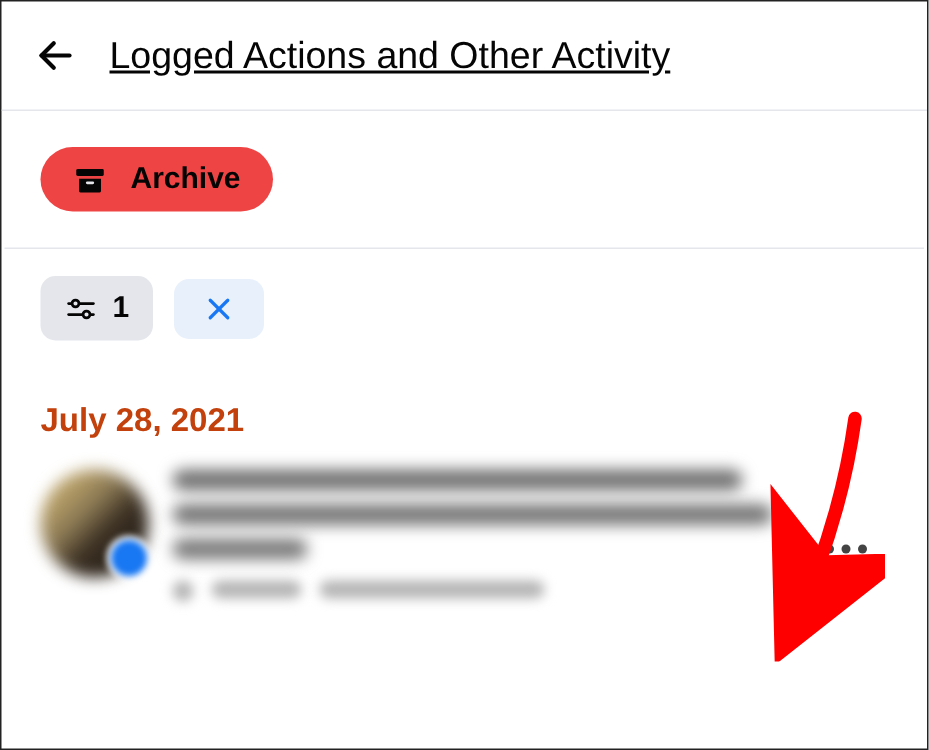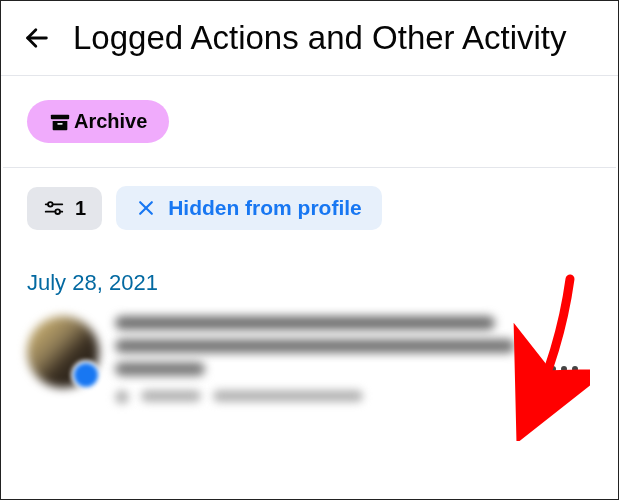--- a/index.html
+++ b/index.html
@@ -21,37 +21,38 @@
     .back-arrow {
       width: 36px;
       height: 36px;
       display: flex;
       align-items: center;
       justify-content: center;
       cursor: pointer;
       margin-right: 18px;
     }
     .page-title {
-      font-size: 33px;
+      font-size: 25px;
       font-weight: 500;
       color: #050505;
+      text-decoration: underline;
     }
     .toolbar {
       display: flex;
       gap: 14px;
       padding: 24px 26px;
     }
     .pill-btn {
-      background: #f0abfc;
+      background: #ef4444;
       border: none;
       border-radius: 22px;
       padding: 10px 22px;
       display: flex;
       align-items: center;
-      gap: 3px;
+      gap: 16px;
       font-size: 20px;
       font-weight: 600;
       color: #050505;
       cursor: pointer;
     }
     .divider {
       height: 1px;
       background: #e4e6eb;
       margin: 0 2px;
     }
@@ -80,22 +81,22 @@
       display: flex;
       align-items: center;
       gap: 12px;
       font-size: 21px;
       font-weight: 600;
       color: #1877f2;
       cursor: pointer;
     }
     .date-header {
       font-size: 22px;
-      font-weight: 400;
-      color: #0369a1;
+      font-weight: 700;
+      color: #c2410c;
       padding: 22px 26px 14px 26px;
     }
     .entry {
       display: flex;
       align-items: flex-start;
       padding: 6px 26px 10px 26px;
       position: relative;
     }
     .avatar-wrap {
       position: relative;
@@ -206,21 +207,20 @@
       <line x1="3" y1="16" x2="21" y2="16"></line>
       <circle cx="16" cy="16" r="2.5" fill="#e4e6eb"></circle>
     </svg>
     <span>1</span>
   </div>
   <div class="filter-chip">
     <svg width="20" height="20" viewBox="0 0 24 24" fill="none" stroke="#1877f2" stroke-width="2.6" stroke-linecap="round">
       <line x1="5" y1="5" x2="19" y2="19"></line>
       <line x1="19" y1="5" x2="5" y2="19"></line>
     </svg>
-    <span>Hidden from profile</span>
   </div>
 </div>
 
 <div class="date-header">July 28, 2021</div>
 
 <div class="entry">
   <div class="avatar-wrap">
     <div class="avatar"></div>
     <div class="avatar-badge"></div>
   </div>

